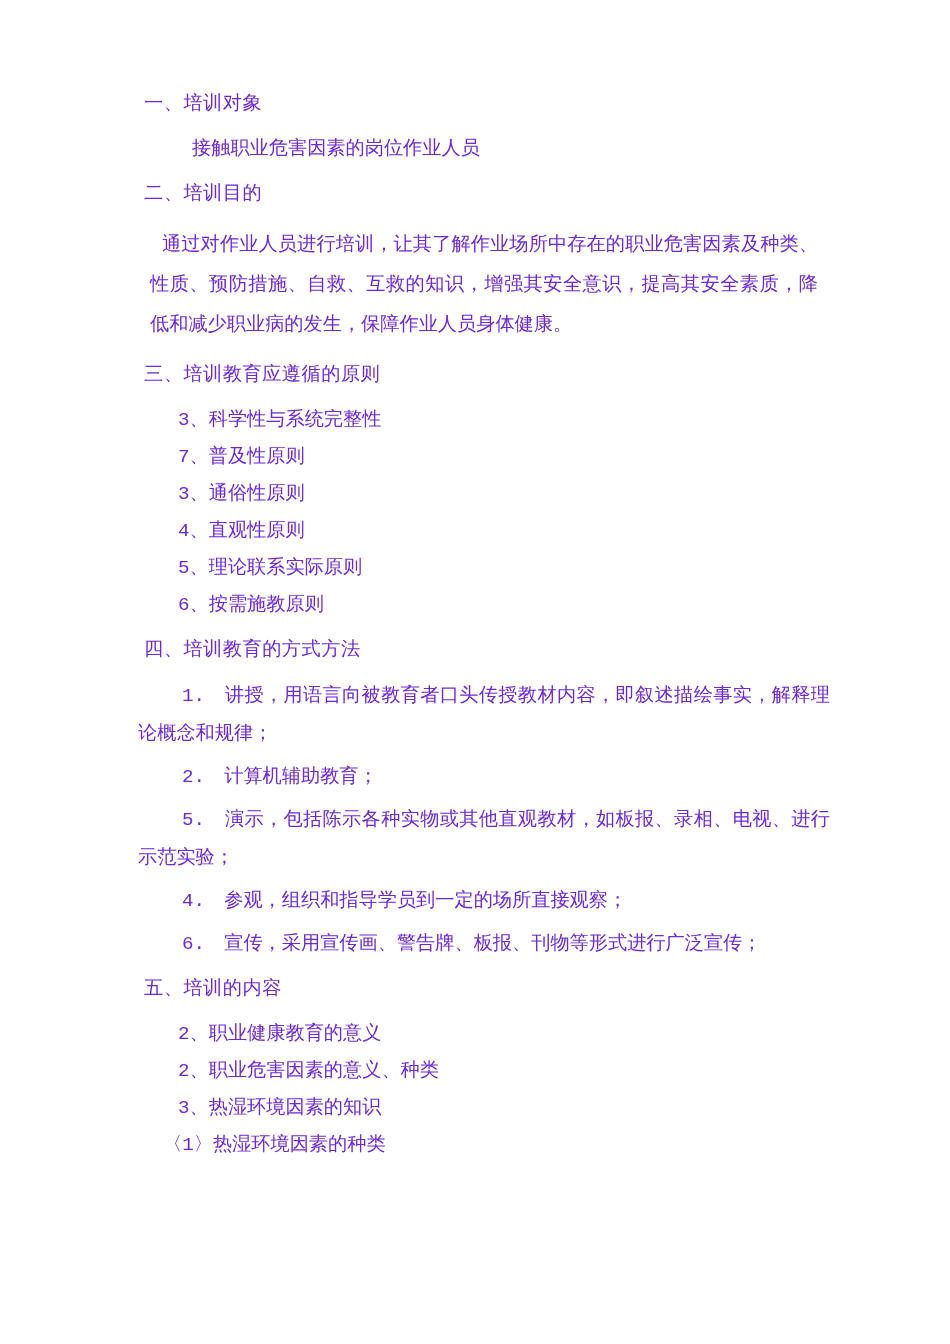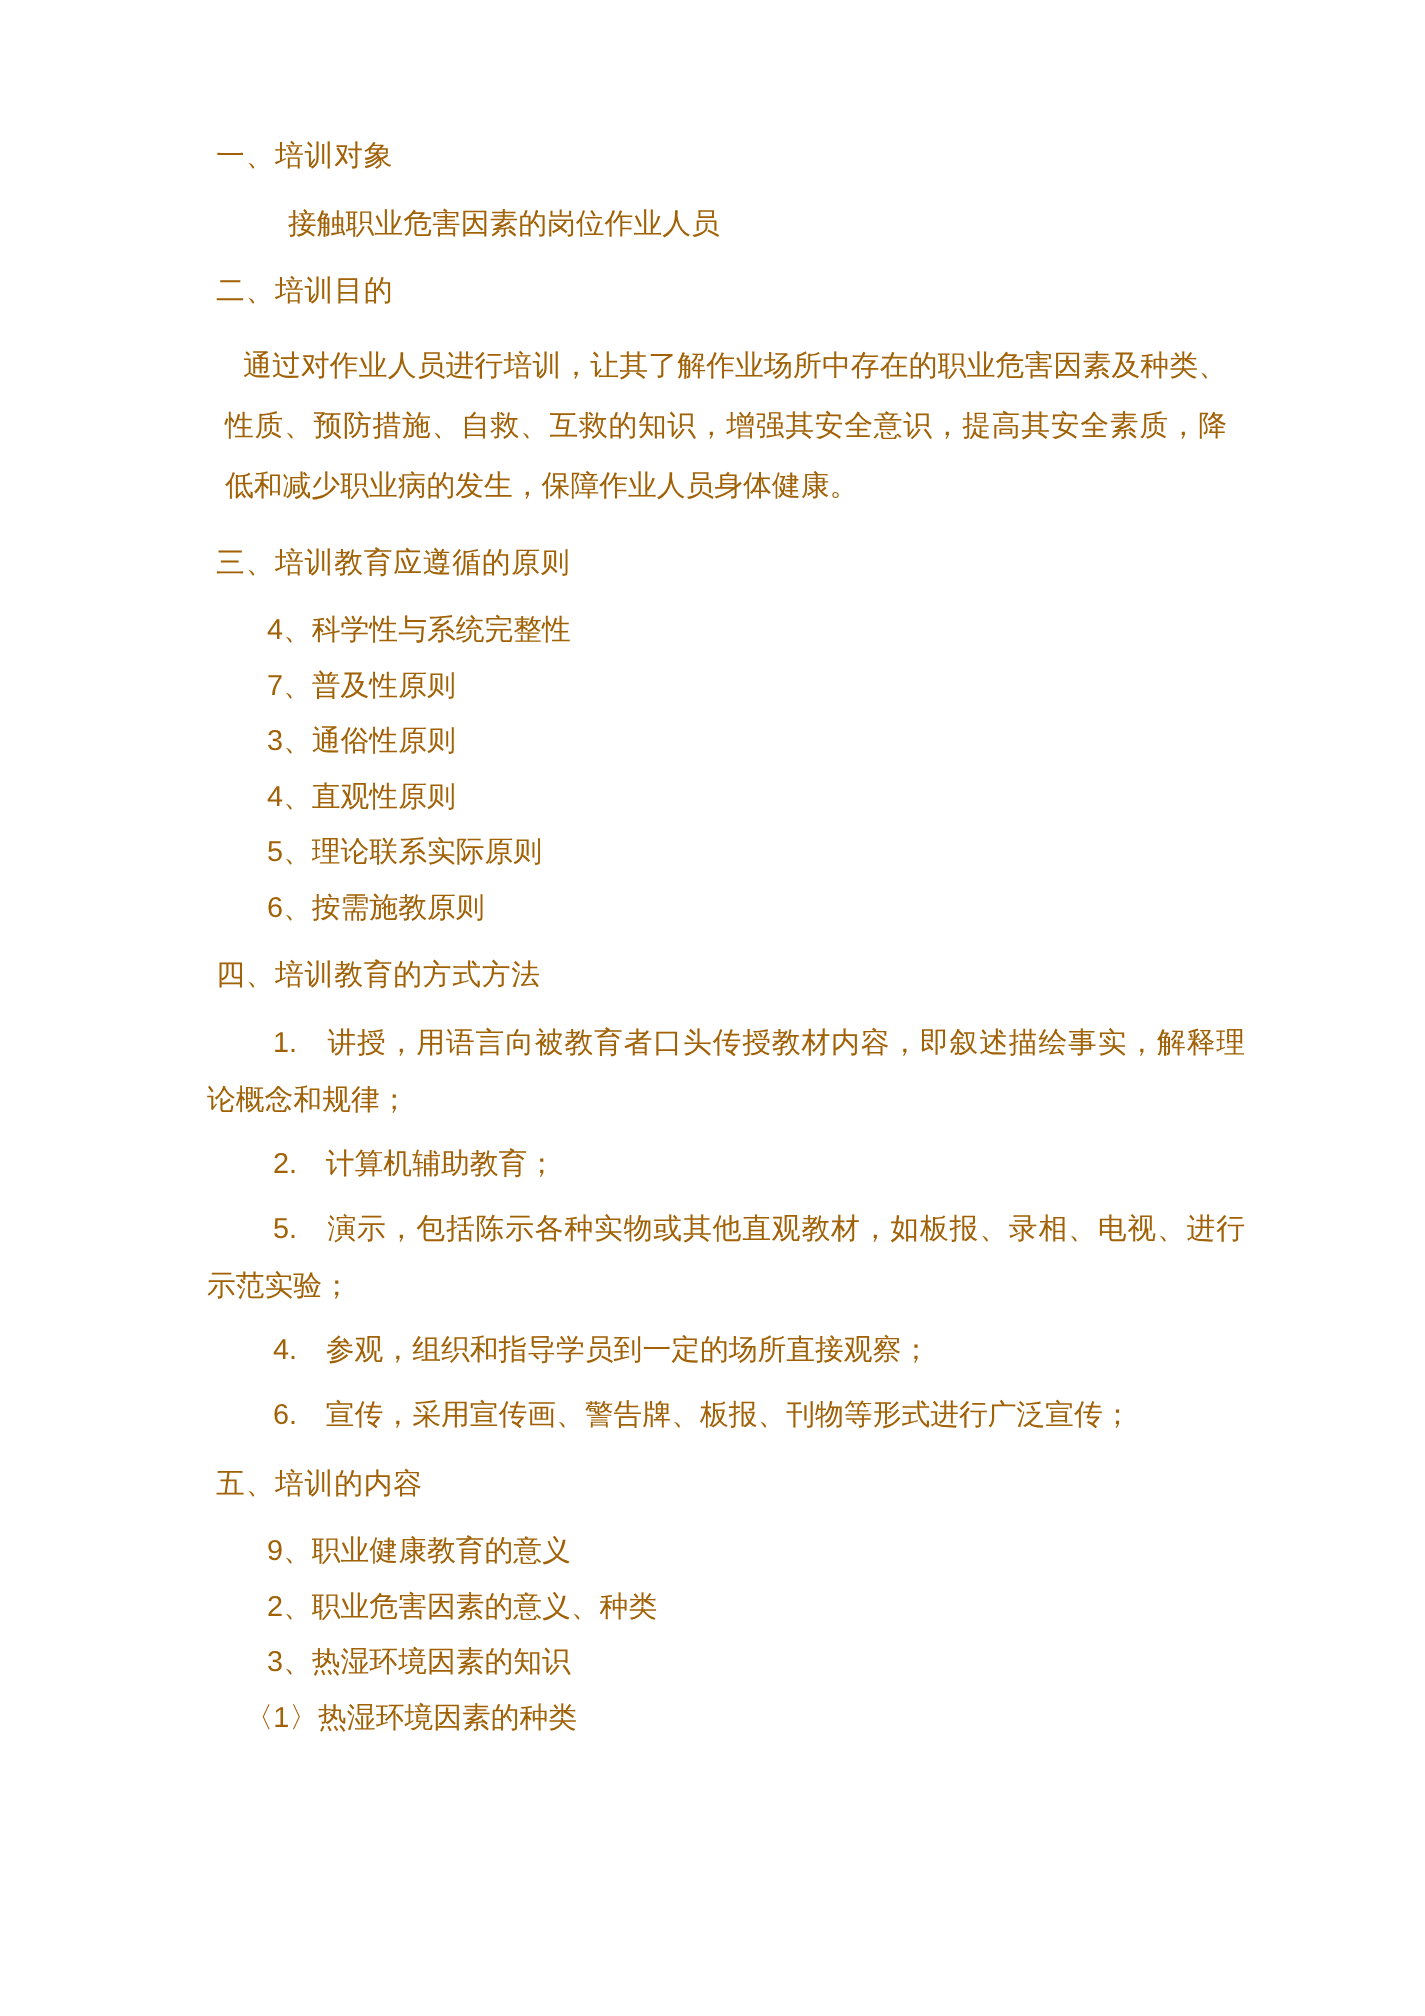--- a/index.html
+++ b/index.html
@@ -8,23 +8,23 @@
     background: #ffffff;
   }
   .doc-page {
     position: relative;
     width: 950px;
     height: 1344px;
     box-sizing: border-box;
     background: #ffffff;
     padding: 78px 120px 0 138px;
     overflow: hidden;
-    font-family: Liberation Sans, sans-serif;
+    font-family: Liberation Mono, monospace;
     font-size: 19.2px;
-    color: #a16207;
+    color: #6d28d9;
   }
   .sec-heading {
     line-height: 37px;
     margin: 8px 0;
     padding-left: 6px;
     letter-spacing: 0.5px;
   }
   .body-line {
     line-height: 37px;
     padding-left: 54px;
@@ -54,33 +54,33 @@
 
 <div class="doc-page">
 
   <div class="sec-heading">一、培训对象</div>
   <div class="body-line">接触职业危害因素的岗位作业人员</div>
 
   <div class="sec-heading">二、培训目的</div>
   <p class="para">通过对作业人员进行培训，让其了解作业场所中存在的职业危害因素及种类、性质、预防措施、自救、互救的知识，增强其安全意识，提高其安全素质，降低和减少职业病的发生，保障作业人员身体健康。</p>
 
   <div class="sec-heading">三、培训教育应遵循的原则</div>
-  <div class="item-line">4、科学性与系统完整性</div>
+  <div class="item-line">3、科学性与系统完整性</div>
   <div class="item-line">7、普及性原则</div>
   <div class="item-line">3、通俗性原则</div>
   <div class="item-line">4、直观性原则</div>
   <div class="item-line">5、理论联系实际原则</div>
   <div class="item-line">6、按需施教原则</div>
 
   <div class="sec-heading">四、培训教育的方式方法</div>
   <p class="num-para">1.　讲授，用语言向被教育者口头传授教材内容，即叙述描绘事实，解释理论概念和规律；</p>
   <p class="num-para">2.　计算机辅助教育；</p>
   <p class="num-para">5.　演示，包括陈示各种实物或其他直观教材，如板报、录相、电视、进行示范实验；</p>
   <p class="num-para">4.　参观，组织和指导学员到一定的场所直接观察；</p>
   <p class="num-para">6.　宣传，采用宣传画、警告牌、板报、刊物等形式进行广泛宣传；</p>
 
   <div class="sec-heading">五、培训的内容</div>
-  <div class="item-line">9、职业健康教育的意义</div>
+  <div class="item-line">2、职业健康教育的意义</div>
   <div class="item-line">2、职业危害因素的意义、种类</div>
   <div class="item-line">3、热湿环境因素的知识</div>
   <div class="item-line item-deep">〈1〉热湿环境因素的种类</div>
 
 </div>
 
 </body></html>

